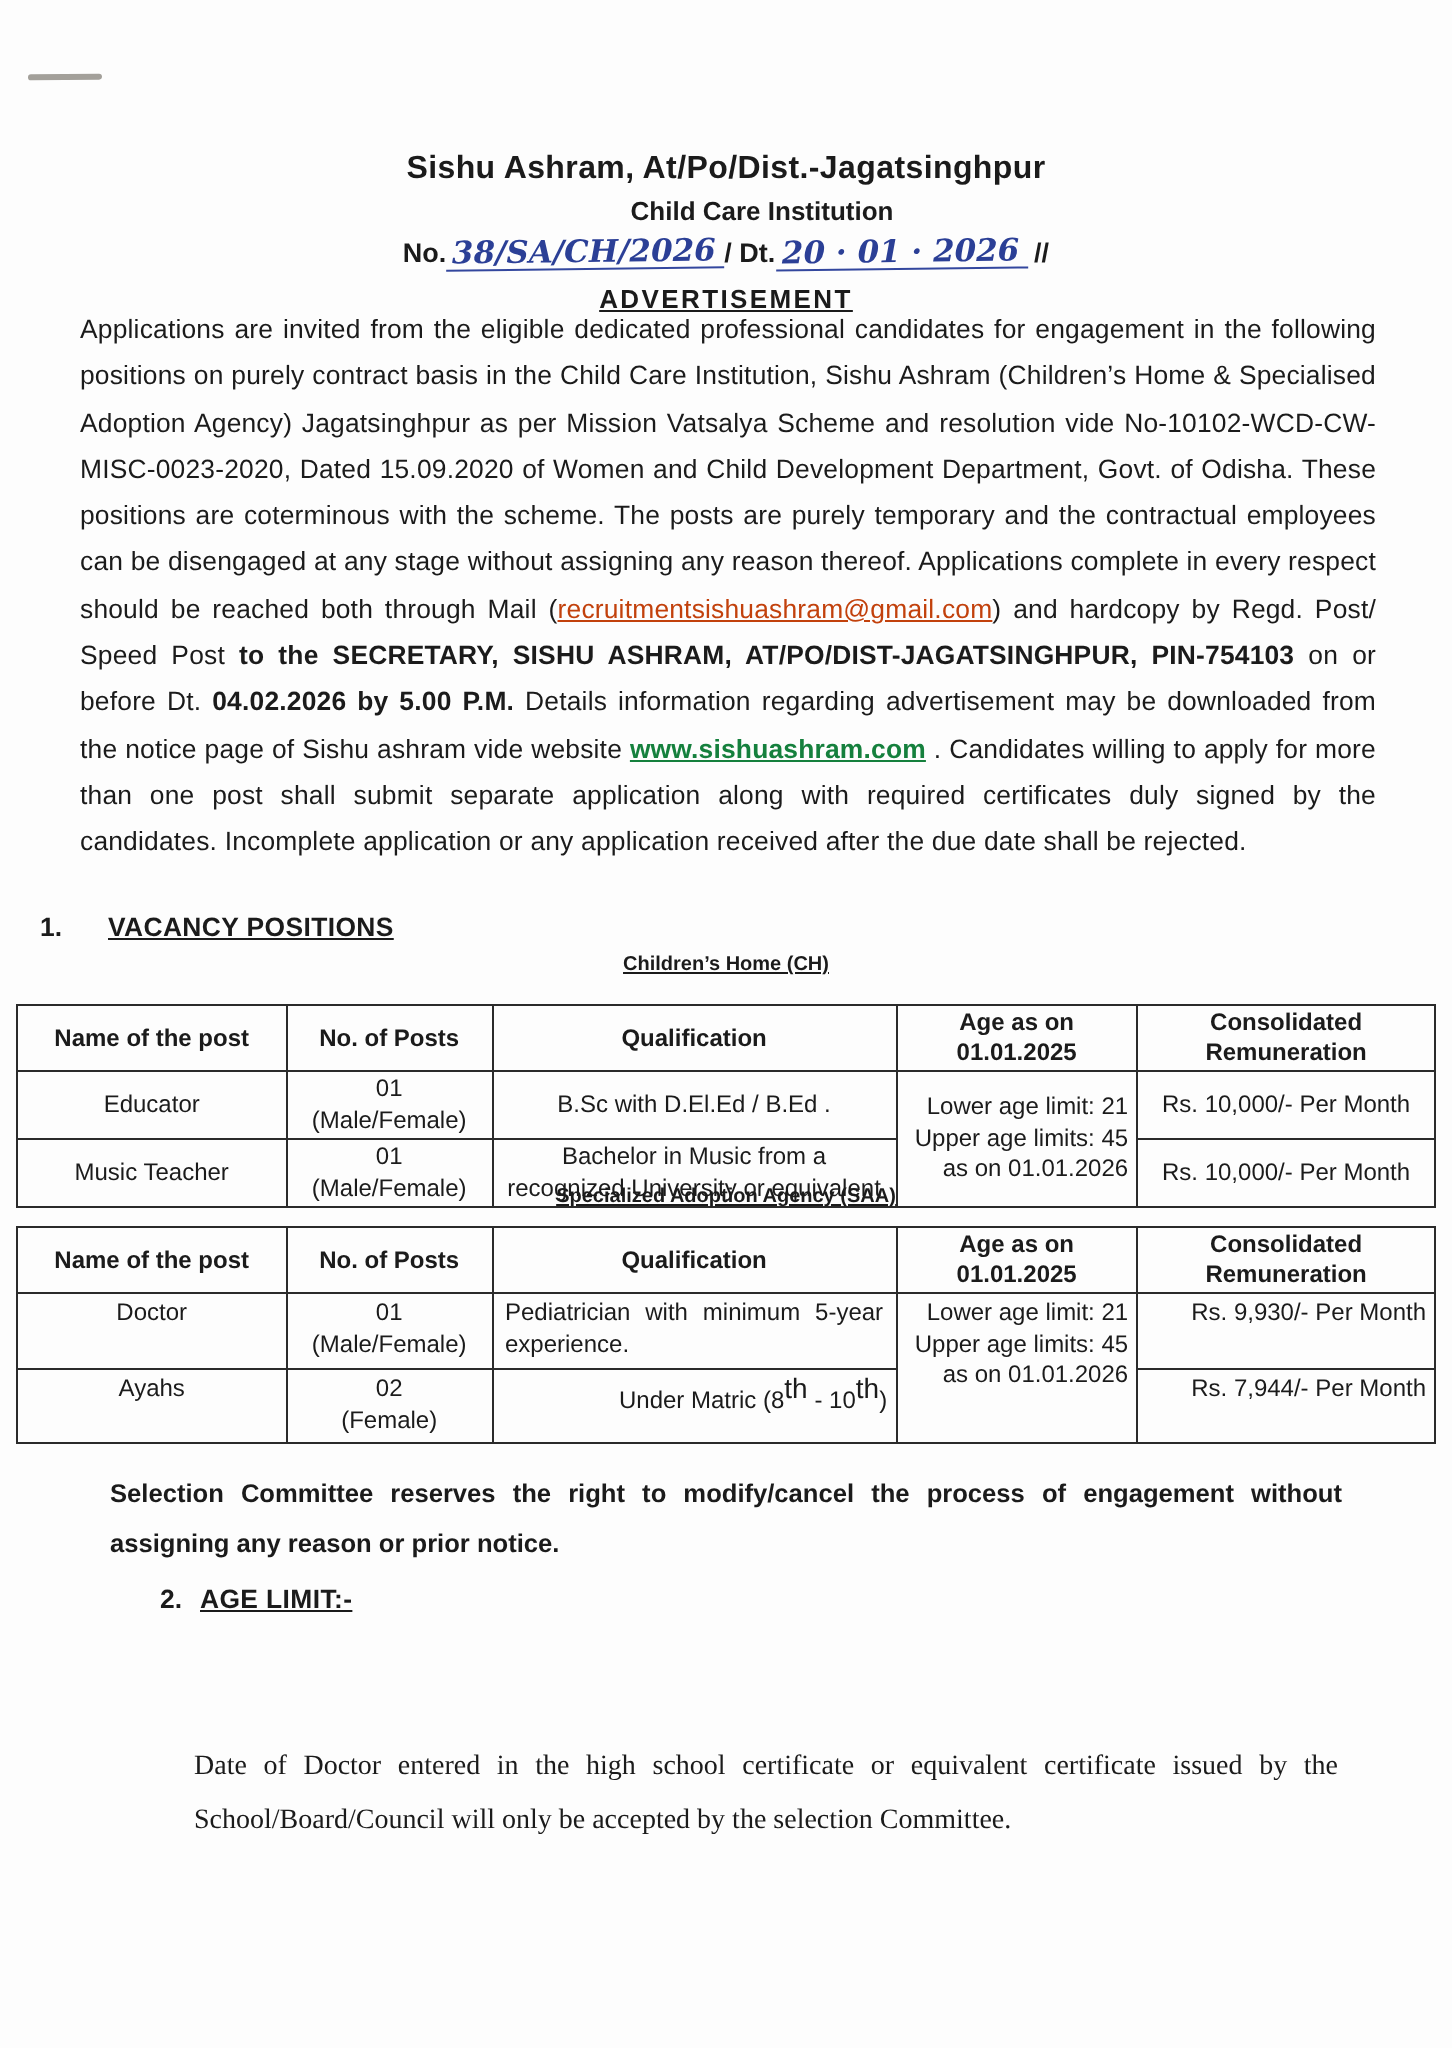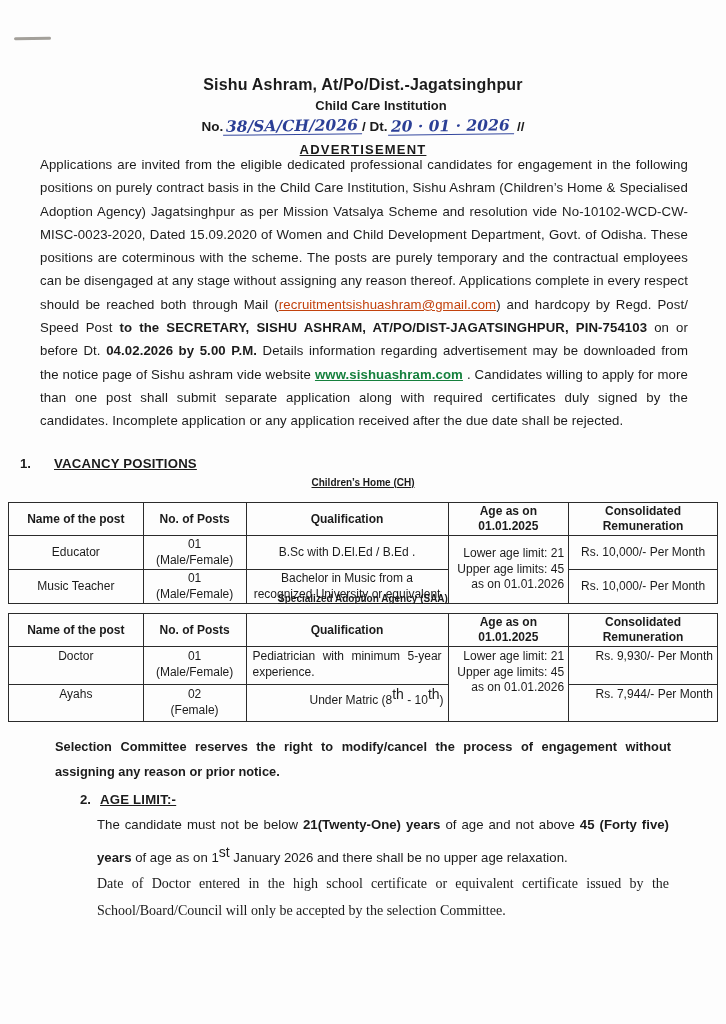--- a/index.html
+++ b/index.html
@@ -156,17 +156,16 @@
         </tr>
       </tbody>
     </table>
 
   <div class="note">Selection Committee reserves the right to modify/cancel the process of engagement without assigning any reason or prior notice.</div>
 
   <div class="sec2 secline">
     <span class="num">2.</span><span class="t">AGE LIMIT:-</span>
   </div>
 
-  <div class="age-para"><span>The candidate must not be below </span><span class="b">21(Twenty-One) years</span><span> of age and not above </span><span class="b">45 (Forty five) years</span><span> of age as on 1<sup>st</sup> January 2026 and there shall be no upper age relaxation.</span></div>
 
   <div class="dob-para">Date of Doctor entered in the high school certificate or equivalent certificate issued by the School/Board/Council will only be accepted by the selection Committee.</div>
 
 </div>
 
 </body></html>

